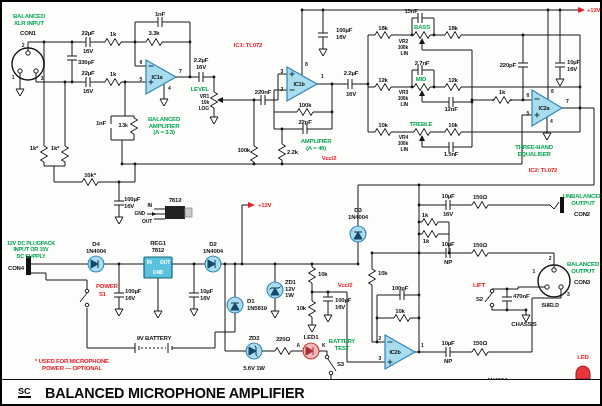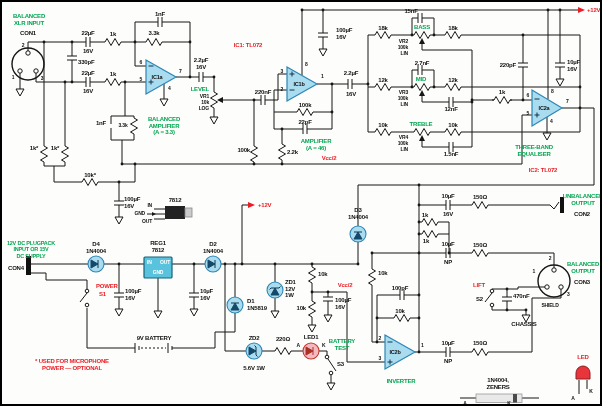--- a/index.html
+++ b/index.html
@@ -507,13 +507,17 @@
       <div class="lbl" style="left: 463px; top: 402px; font-size: 5px; line-height: 5.8px;">A</div>
       <div class="lbl" style="left: 507px; top: 402px; font-size: 5px; line-height: 5.8px;">K</div>
       <div class="lbl r" style="left: 581px; top: 355px;">LED</div>
       <div class="lbl" style="left: 571px; top: 397px; font-size: 5px; line-height: 5.8px;">A</div>
       <div class="lbl" style="left: 589px; top: 390px; font-size: 5px; line-height: 5.8px;">K</div>
       <div class="lbl w hl" style="left: 145px; top: 261px; font-size: 5px; line-height: 5.8px;">IN</div>
       <div class="lbl w hr" style="left: 168px; top: 261px; font-size: 5px; line-height: 5.8px;">OUT</div>
       <div class="lbl w" style="left: 156px; top: 271px; font-size: 5px; line-height: 5.8px;">GND</div>
     </div>
 
+<div id="titlebar">
+  <div id="logo">SC</div>
+  <div id="title">BALANCED MICROPHONE AMPLIFIER</div>
 </div>
+</div>
 
 </body></html>

